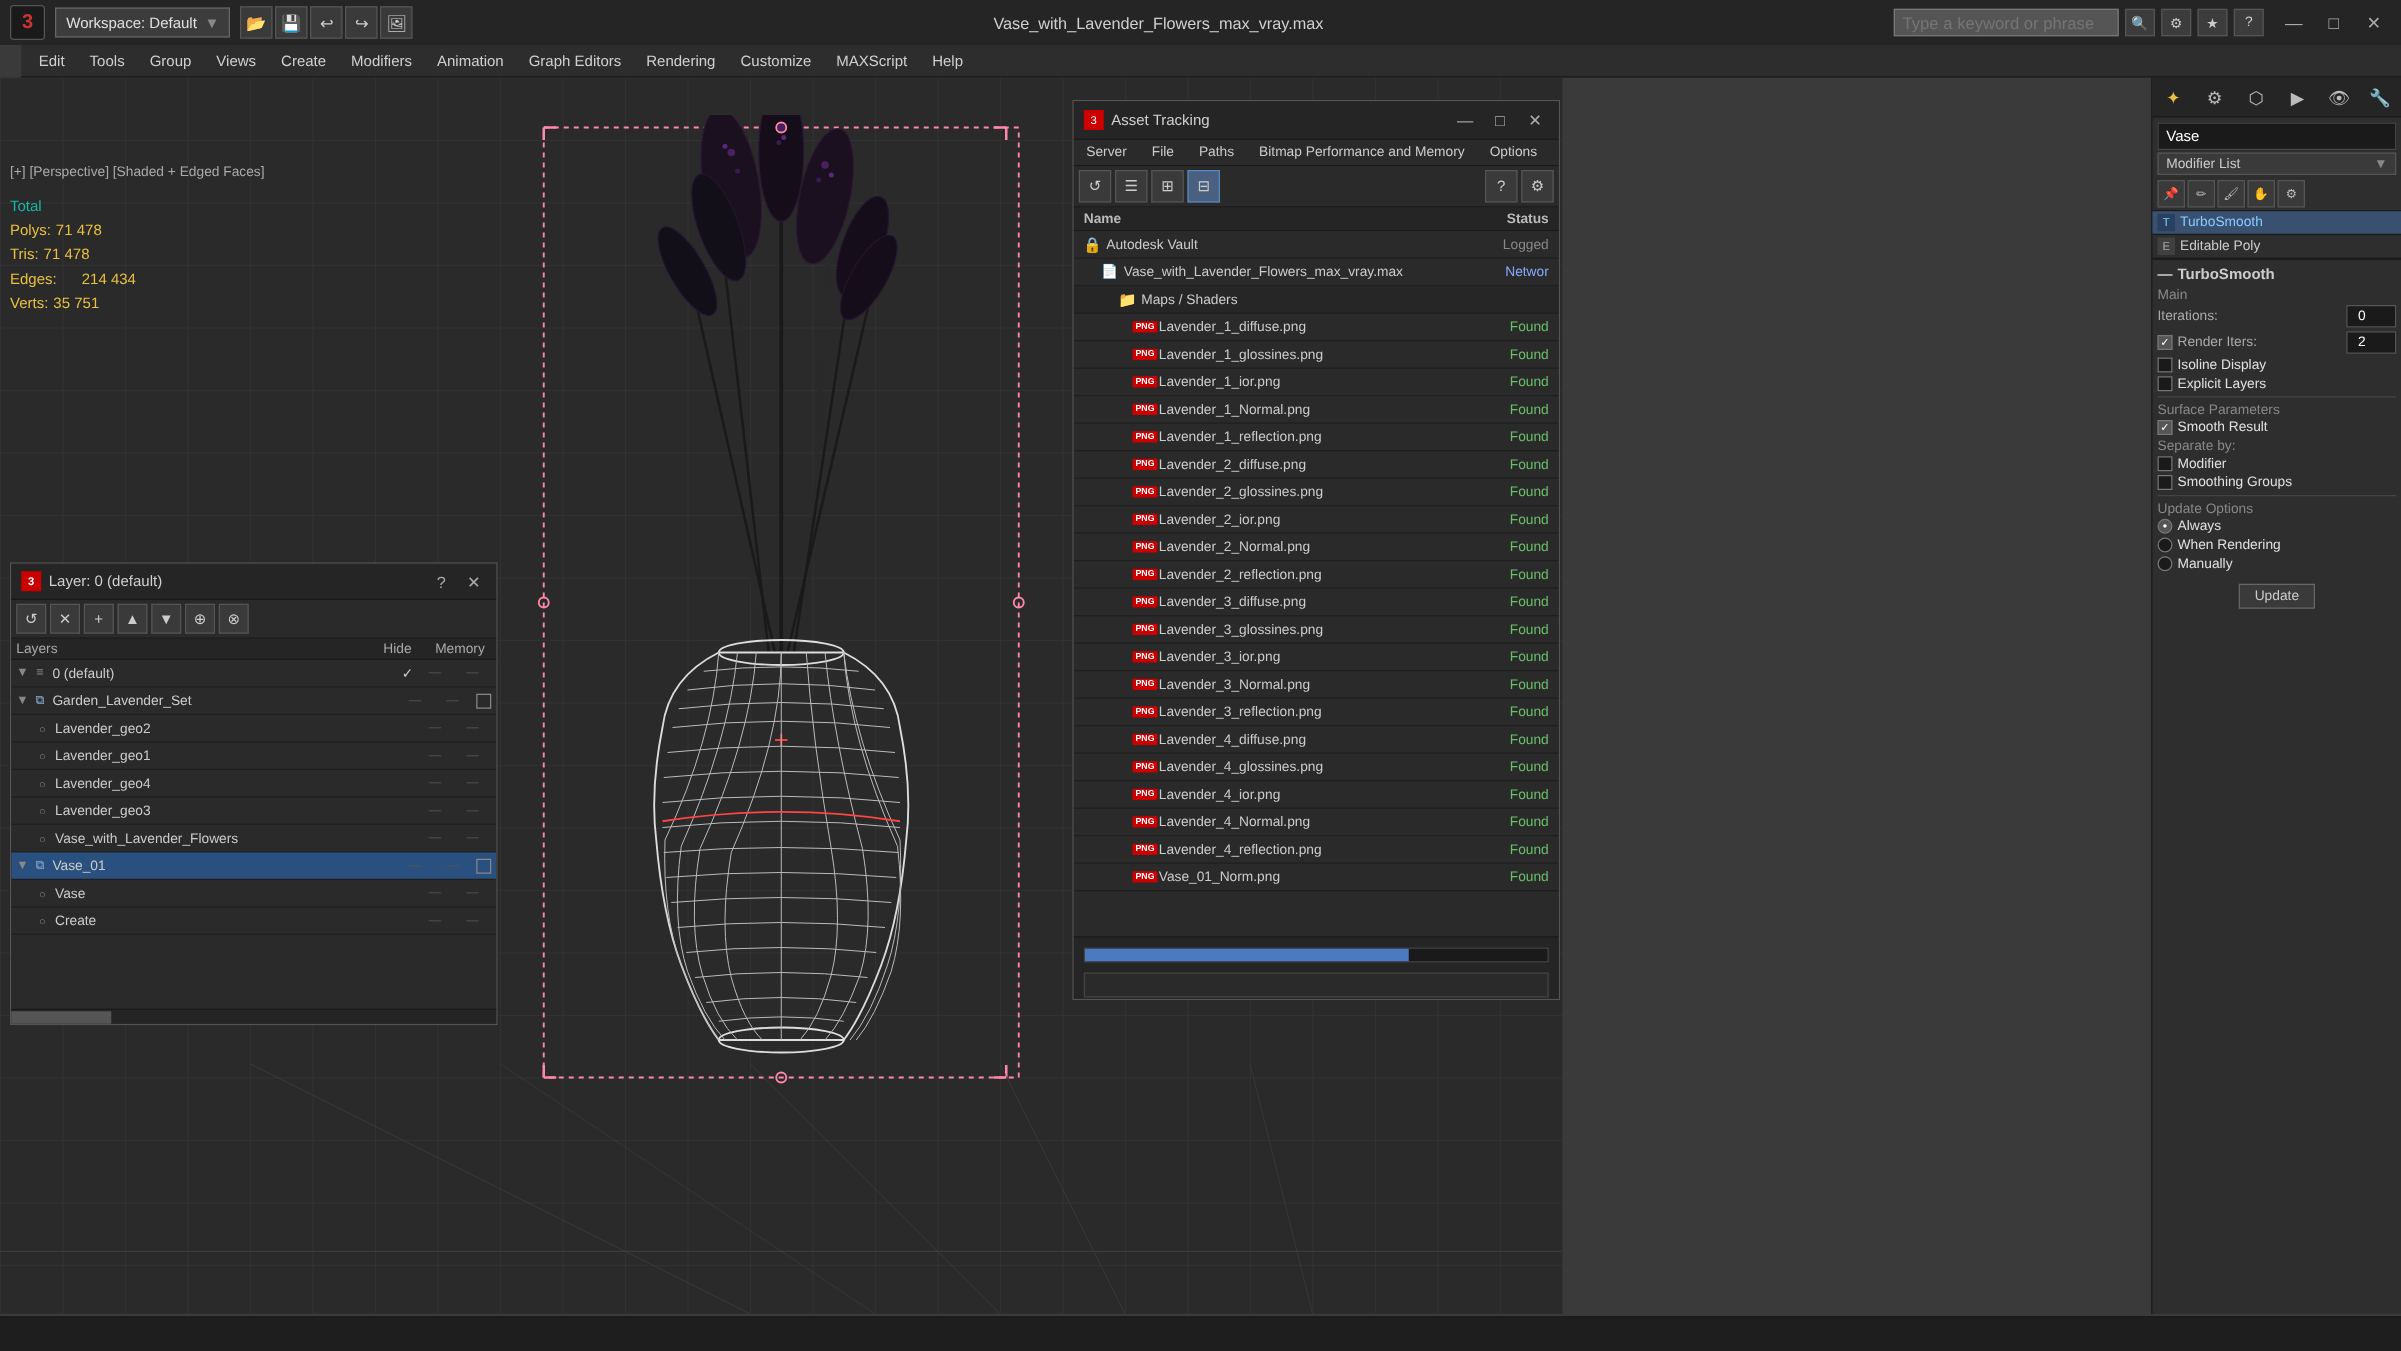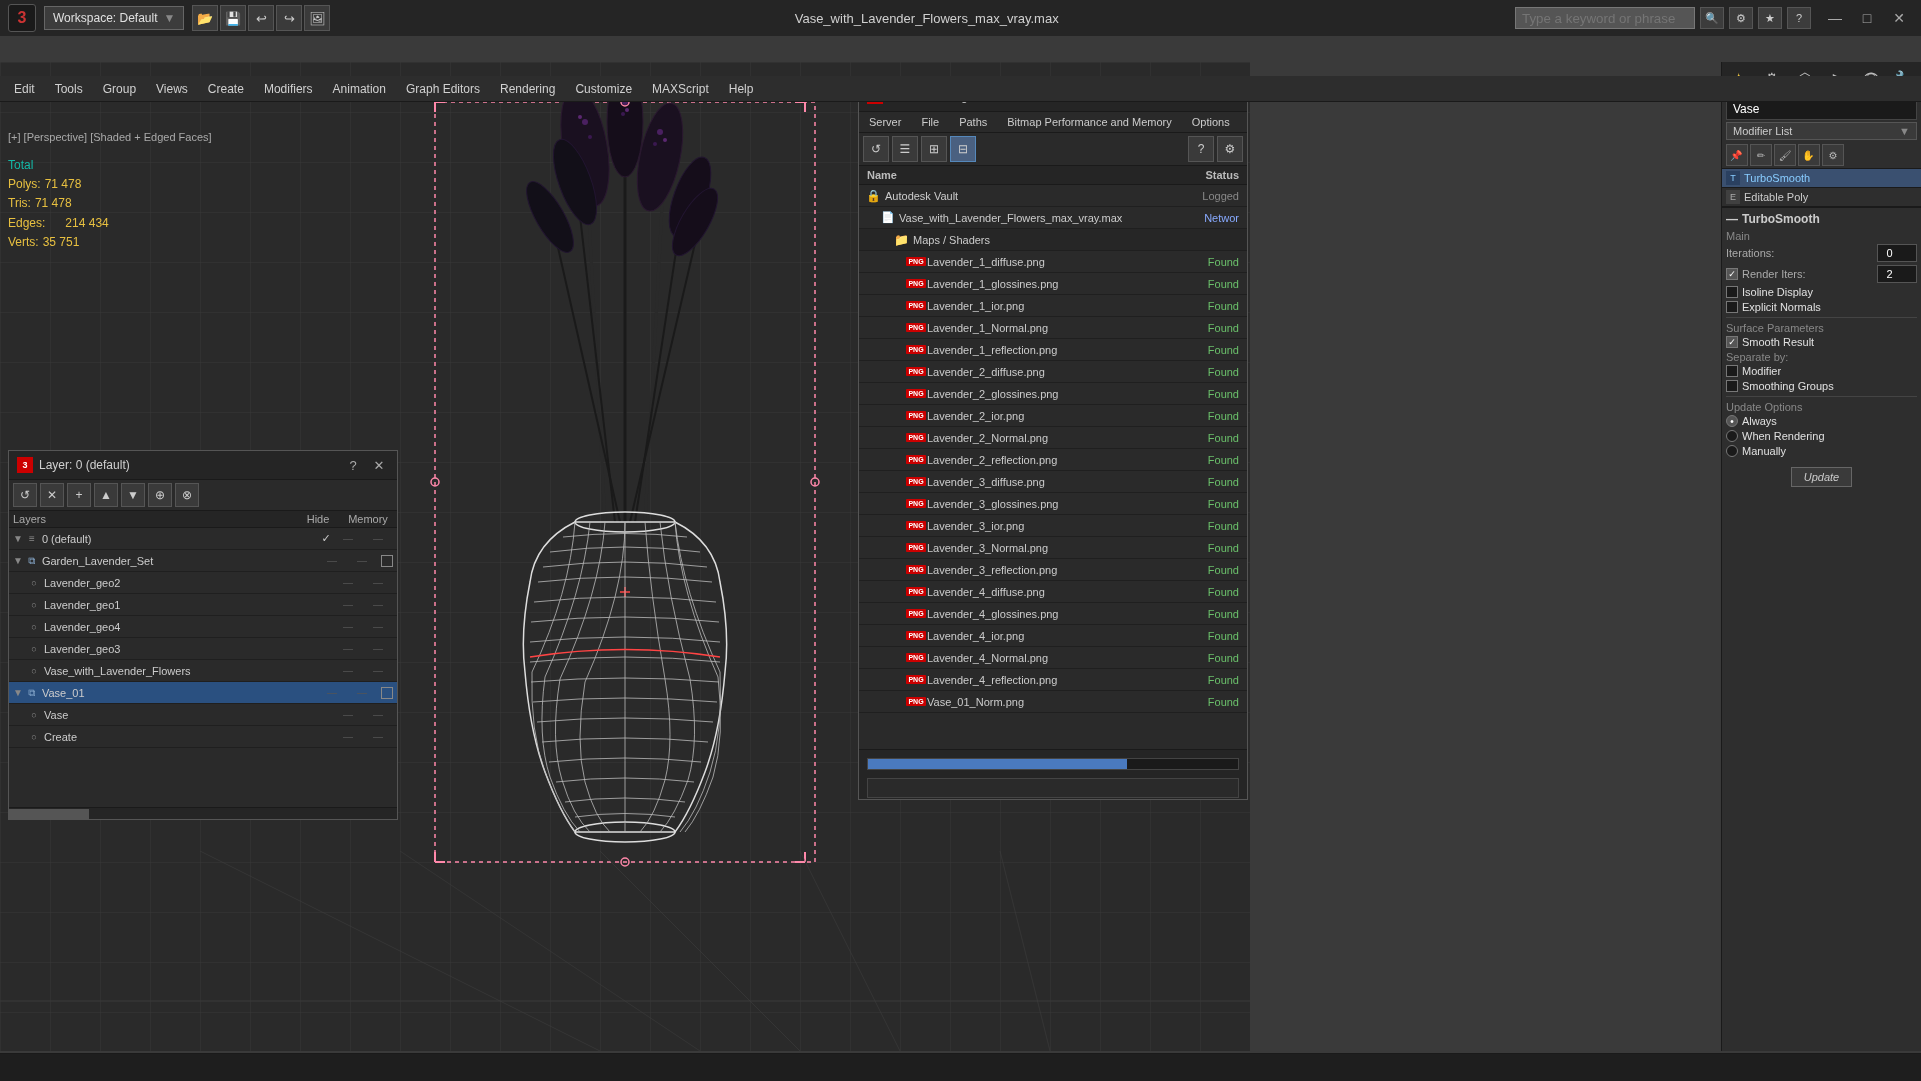--- a/index.html
+++ b/index.html
@@ -78,29 +78,28 @@
       border: 1px solid #555;
       display: flex; align-items: center; justify-content: center;
       cursor: pointer;
       color: #ccc;
       font-size: 13px;
     }
 
     
     #menu-bar {
       position: absolute;
-      top: 36px; left: 0; right: 0;
+      top: 36px; left: 17px; right: 0;
       height: 26px;
       background: #2d2d2d;
       display: flex;
       align-items: center;
       padding: 0 4px;
       z-index: 100;
       border-bottom: 1px solid #1a1a1a;
-      margin-top: 40px;
     }
     .menu-item {
       padding: 2px 10px;
       cursor: pointer;
       color: #d0d0d0;
       font-size: 12px;
       height: 100%;
       display: flex; align-items: center;
     }
 
@@ -282,21 +281,20 @@
     .ts-radio.checked { background: #555; }
     .ts-radio.checked::after { content: '•'; font-size: 10px; color: #fff; }
     .ts-update-btn {
       background: #3a3a3a;
       border: 1px solid #666;
       color: #ccc;
       padding: 3px 12px;
       cursor: pointer;
       font-size: 11px;
       margin-top: 4px;
-      font-style: italic;
     }
 
     
     #layer-panel {
       position: absolute;
       top: 450px; left: 8px;
       width: 390px;
       height: 370px;
       background: #2e2e2e;
       border: 1px solid #555;
@@ -771,21 +769,21 @@
       <input class="ts-spinbox" value="2" type="number" style="width: 40px; height: 18px; background: rgb(26, 26, 26); border: 1px solid rgb(85, 85, 85); color: rgb(255, 255, 255); text-align: center; font-size: 11px;">
     </div>
 
     <div class="ts-checkbox-row">
       <div class="ts-checkbox"></div>
       <span>Isoline Display</span>
     </div>
 
     <div class="ts-checkbox-row">
       <div class="ts-checkbox"></div>
-      <span>Explicit Normals</span>
+      <span>Explicit Layers</span>
     </div>
 
     <div style="border-top:1px solid #444;margin:4px 0;"></div>
 
     <div class="ts-section-label">Surface Parameters</div>
 
     <div class="ts-checkbox-row">
       <div class="ts-checkbox checked"></div>
       <span>Smooth Result</span>
     </div>

